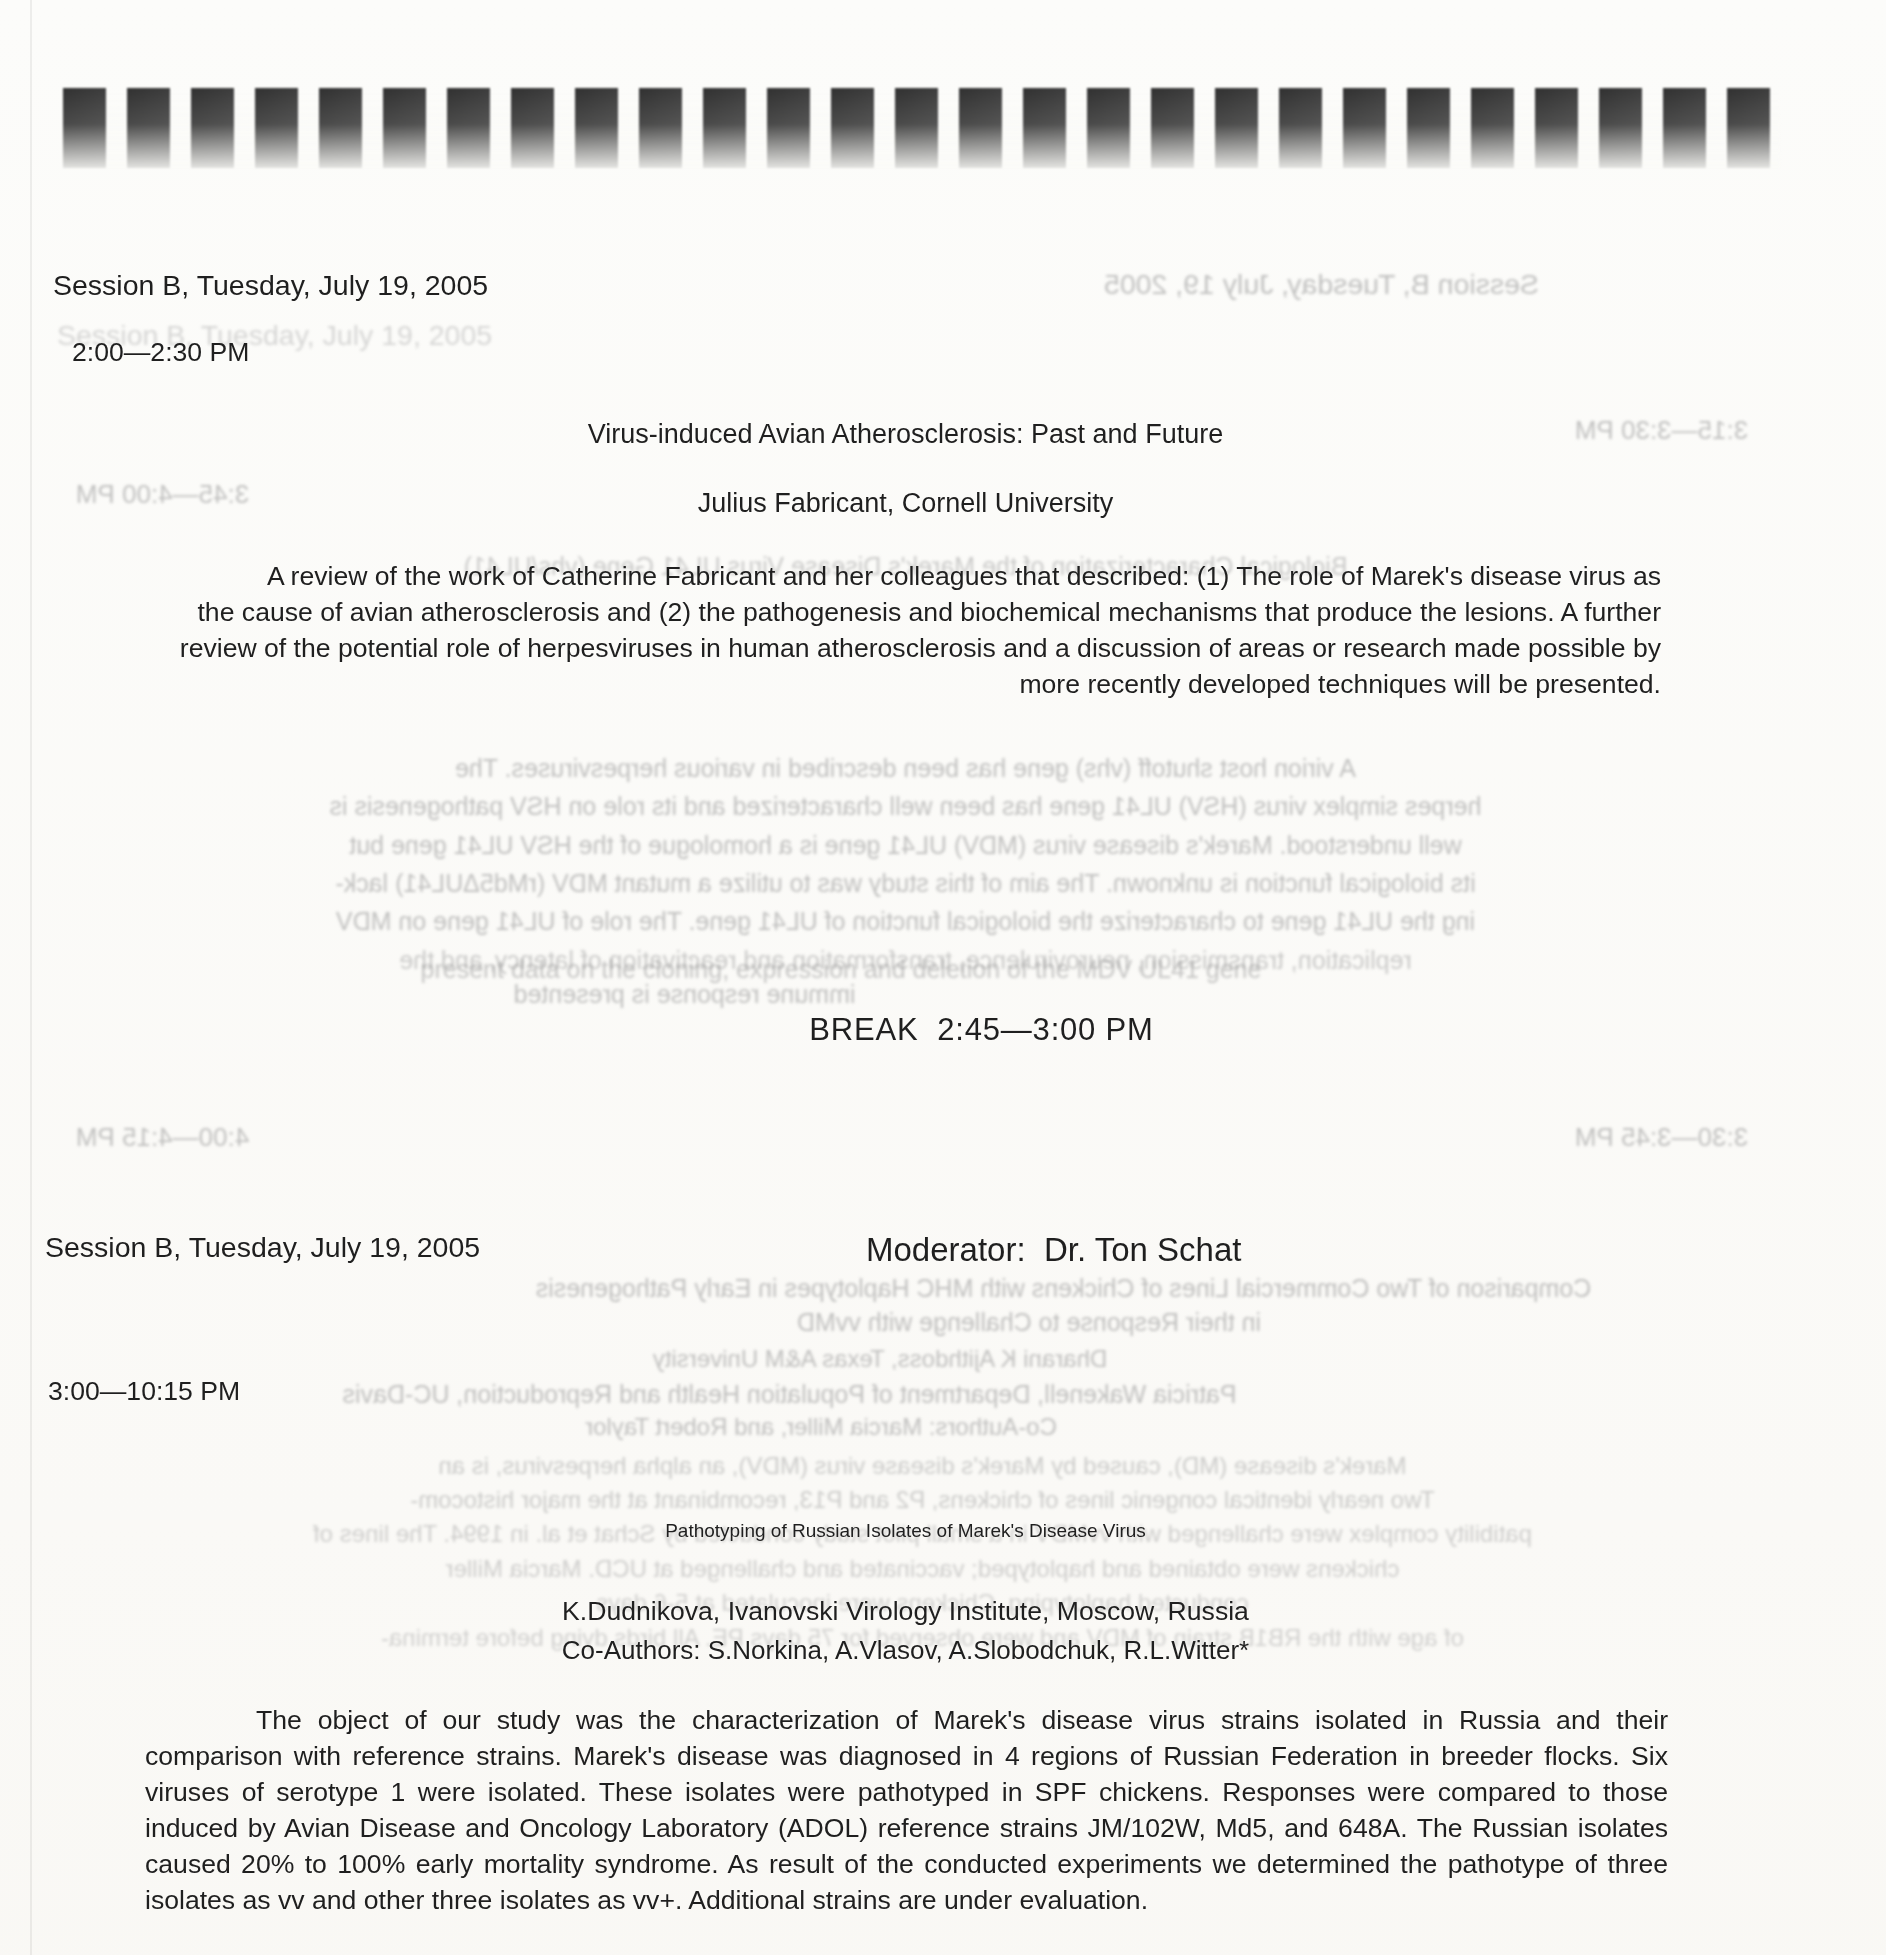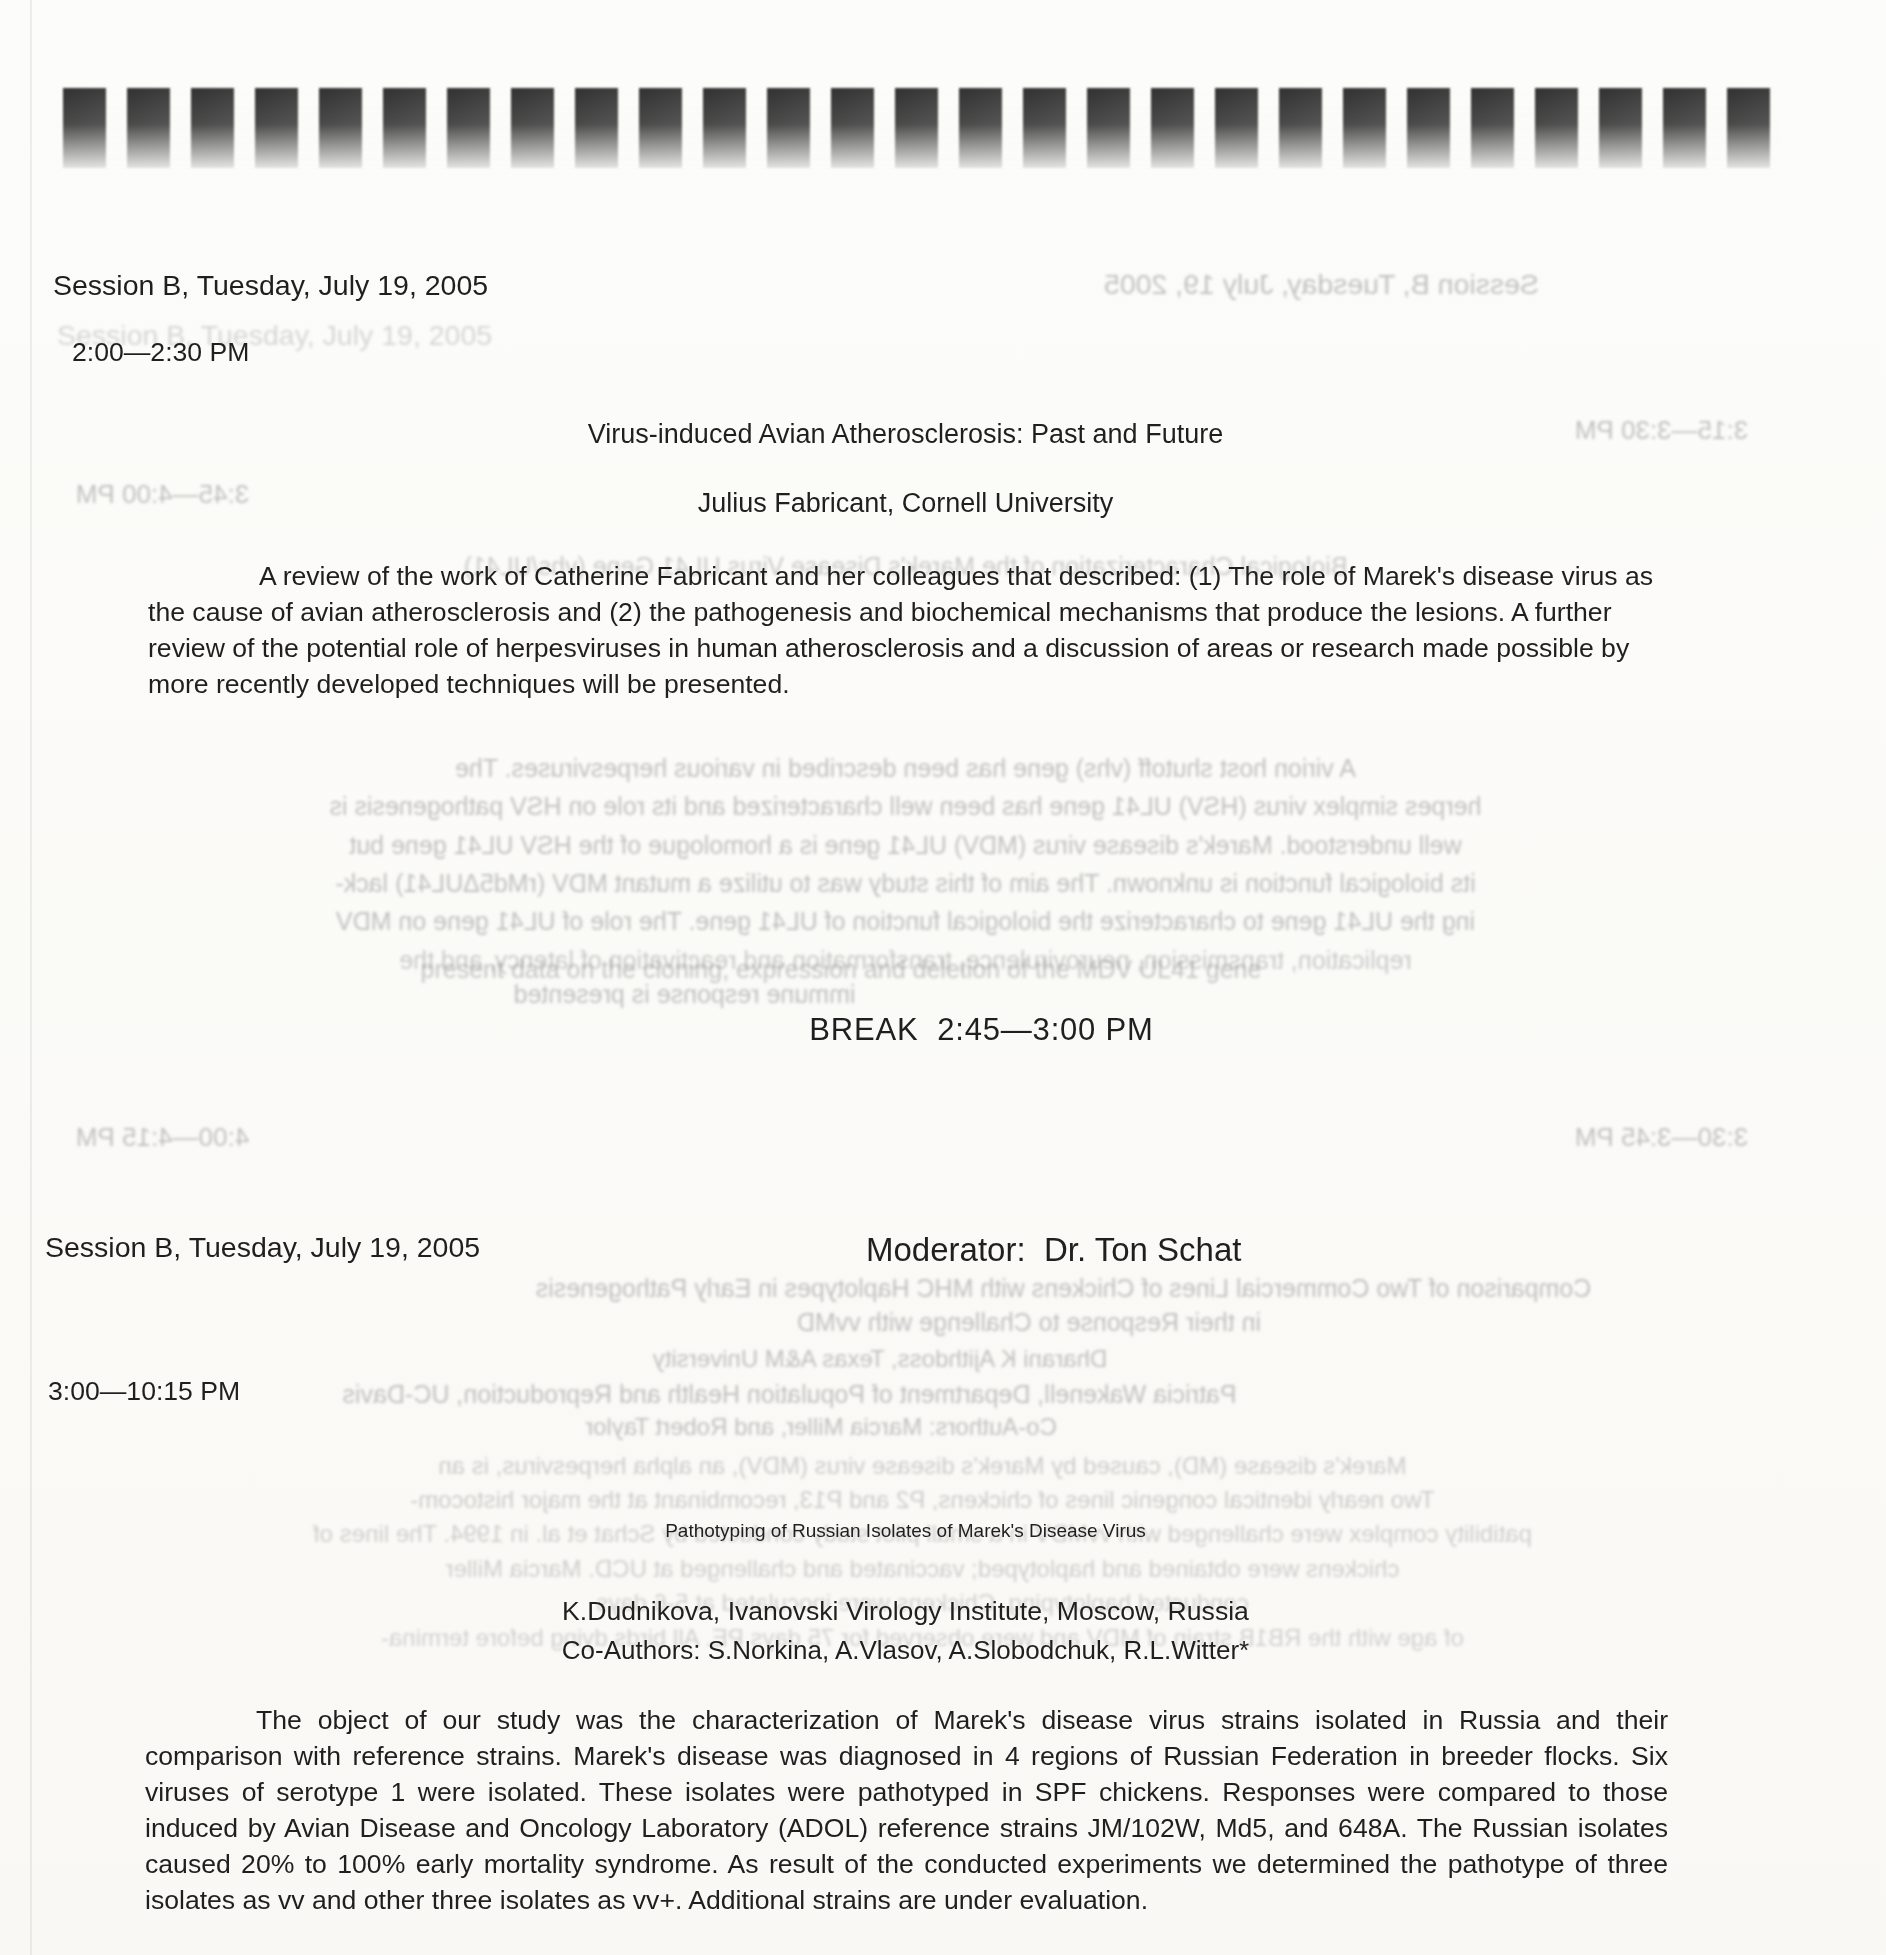--- a/index.html
+++ b/index.html
@@ -8,21 +8,21 @@
     width:1887px;height:2531px;
     background:linear-gradient(180deg,#fcfcfa 0%,#faf9f6 60%,#f8f7f3 100%);
     font-family:"Liberation Sans",sans-serif;
     color:#1f1f1f;
     overflow:hidden;
   }
   .abs{position:absolute;}
   .b{font-weight:normal;}
   .ctr{text-align:center;}
   .pre{white-space:pre;}
-  .para{text-align:left;}
+  .para{text-align:right;}
   .just{text-align:justify;}
   
   .filmstrip{
     position:absolute;left:63px;top:88px;width:1717px;height:80px;
     background-image:
       linear-gradient(180deg, rgba(251,251,248,0) 0%, rgba(251,251,248,0.12) 45%, rgba(251,251,248,0.88) 100%),
       repeating-linear-gradient(90deg, #313131 0px, #3d3d3d 43px, rgba(0,0,0,0) 43px, rgba(0,0,0,0) 64px);
     filter:blur(0.8px);
   }
   .edge-shadow{

